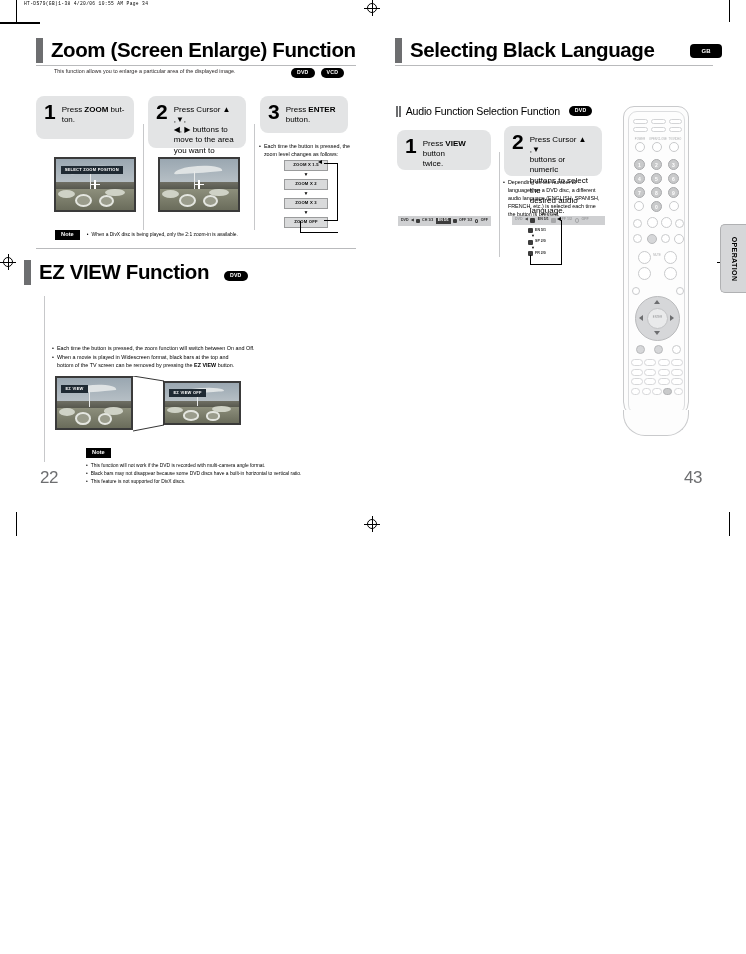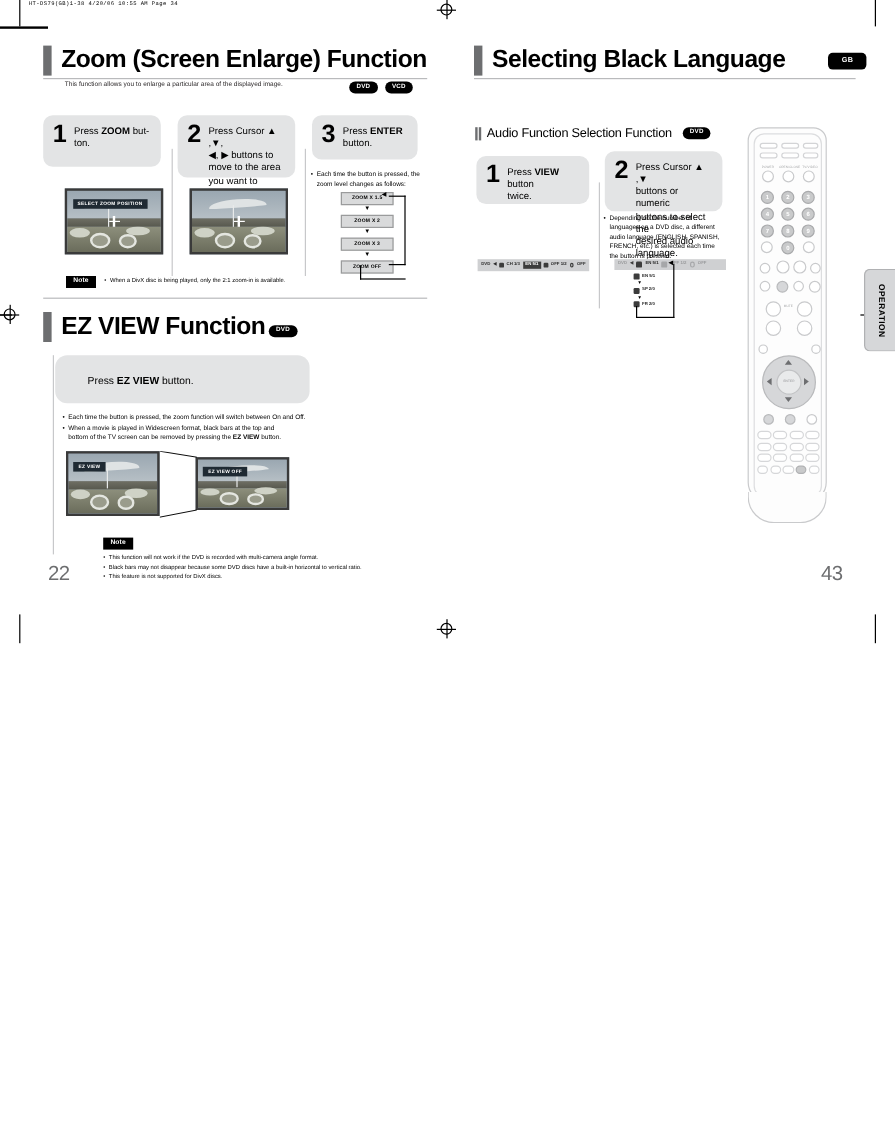--- a/index.html
+++ b/index.html
@@ -383,33 +383,30 @@
     <span class="note-tag">Note</span>
     <div class="note-lines" style="padding-top:1px;">
       <div class="b">
           <span>•</span>
           <span>When a DivX disc is being played, only the 2:1 zoom-in is available.</span>
         </div>
     </div>
   </div>
   <div class="sec-rule" style="left:36px;top:248px;width:320px;"></div>
 
-  <div class="sec-head" style="left:36px;top:260px;">
+  <div class="sec-head" style="left:24px;top:260px;">
     <div class="sec-bar"></div>
     <div class="sec-title">EZ VIEW Function</div>
   </div>
   <div class="badge-row" style="left:224px;top:271px;">
     <span class="disc-badge">DVD</span>
   </div>
 
   <div class="vline" style="left:44px;top:296px;height:166px;"></div>
 
-  <div class="ez-panel" style="left:46px;top:296px;width:212px;height:40px;">
-    <div class="t" style="position:absolute;left:27px;top:16px;">Press <b>EZ VIEW</b> button.</div>
-  </div>
 
   <div class="bullets" style="left:52px;top:344px;width:226px;">
     <div class="b">
         <span class="dot">•</span>
         <span>Each time the button is pressed, the zoom function will switch between On and Off.</span>
       </div>
     <div class="b">
         <span class="dot">•</span>
         <span>When a movie is played in Widescreen format, black bars at the top and<br>bottom of the TV screen can be removed by pressing the <b>EZ VIEW</b> button.</span>
       </div>

